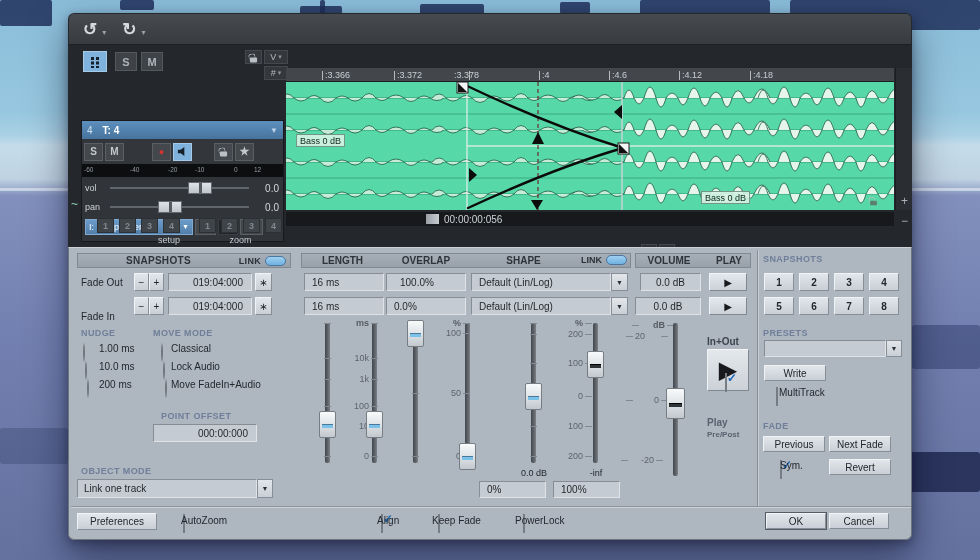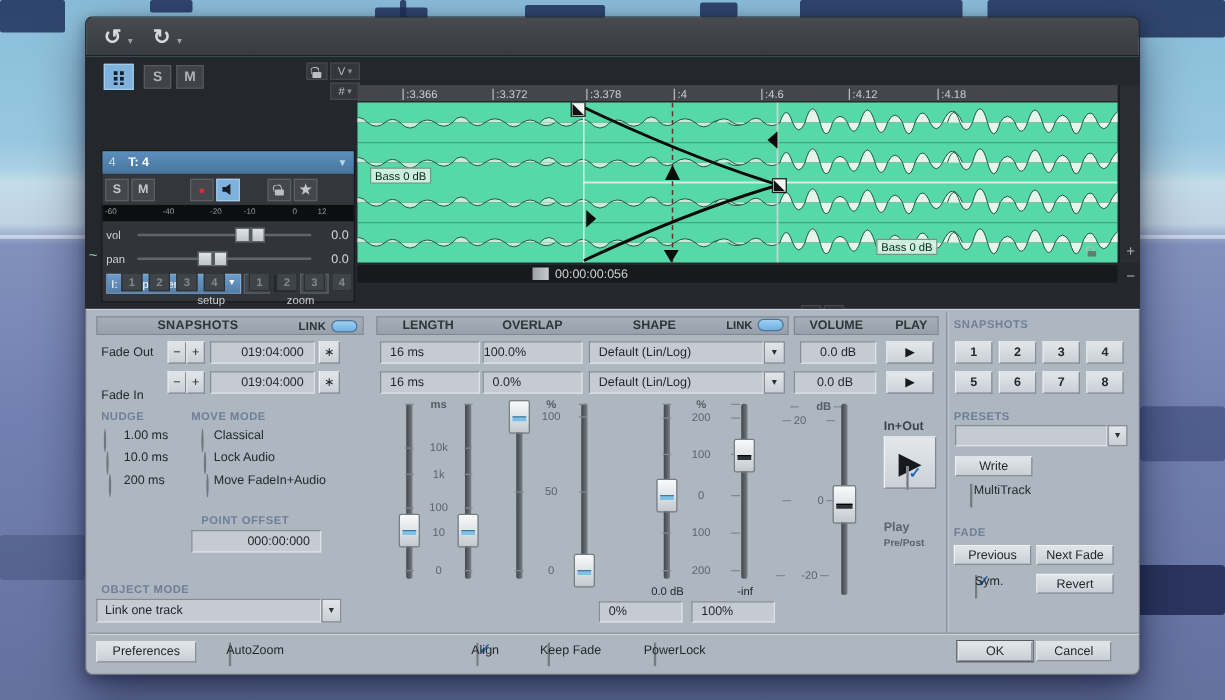--- a/index.html
+++ b/index.html
@@ -86,21 +86,21 @@
 .cb{width:12px;height:12px;background:#c7cdd4;border:1px solid #757c83;box-shadow:inset 1px 1px 2px rgba(0,0,0,.3);position:relative}
 .cb.on{background:#fdfefe}
 .cb.on::after{content:"✓";position:absolute;left:1px;top:-3px;color:#1a66b8;font-size:12px;font-weight:bold}
 .vtrack{width:5px;background:linear-gradient(90deg,#41474d,#5d6369 55%,#7b8187);border-radius:2px}
 .vh{width:17px;height:27px;background:linear-gradient(180deg,#f8fafb,#e2e6e9 45%,#c2c8ce);
  border:1px solid #767d83;border-radius:2px;position:absolute}
 .vh::after{content:"";position:absolute;left:2px;right:2px;top:12px;height:3px;background:#7cc2e8;border-top:1px solid #49789b}
 .vh.dark::after{background:#2e3338;border-top-color:#000}
 .vh.big{width:19px;height:31px}
 .vh.big::after{top:14px}
-.tk{position:absolute;color:#5d646b;font-size:9px;text-align:center;transform:translateY(-50%)}
+.tk{position:absolute;color:#5d646b;font-size:9px;text-align:right;transform:translateY(-50%)}
 .tk::before,.tk::after{content:"";position:absolute;top:50%;width:7px;height:1px;background:#81888f}
 .tk::before{left:-9px}
 .tk::after{right:-9px}
 .tku{color:#565d64;font-weight:bold}
 .ddbtn{background:linear-gradient(#e2e6ea,#c9cfd6);border:1px solid #878e95;display:flex;align-items:center;justify-content:center;
  font-size:7px;color:#2b3036}
 .playb{background:linear-gradient(#e4e8ec,#cbd1d8);border:1px solid #81888f;border-top-color:#f1f4f7;border-left-color:#f1f4f7;
  display:flex;align-items:center;justify-content:center;color:#17191c}
 .lock{position:relative;width:9px;height:6px;background:#b9bfc5;border-radius:1px;margin-top:5px}
 .lock::before{content:"";position:absolute;width:7px;height:6px;border:1.5px solid #b9bfc5;border-bottom:none;
@@ -232,21 +232,21 @@
       <span class="qbtn">4</span>
     </div>
     <div class="x qlab" style="left:130px;top:190px;width:83px;text-align:center">zoom</div>
 
     <div class="x ruler" style="top:23px">
       <span class="rtick" style="left:36px"></span>
         <span class="rt" style="left:39px">:3.366</span>
       <span class="rtick" style="left:108px"></span>
         <span class="rt" style="left:111px">:3.372</span>
       <span class="rtick" style="left:183px"></span>
-        <span class="rt" style="left:186px">:3.378</span>
+        <span class="rt" style="left:168px">:3.378</span>
       <span class="rtick" style="left:253px"></span>
         <span class="rt" style="left:256px">:4</span>
       <span class="rtick" style="left:323px"></span>
         <span class="rt" style="left:326px">:4.6</span>
       <span class="rtick" style="left:393px"></span>
         <span class="rt" style="left:396px">:4.12</span>
       <span class="rtick" style="left:464px"></span>
         <span class="rt" style="left:467px">:4.18</span>
     </div>
 
@@ -393,21 +393,21 @@
     <span class="x tk tku" style="left:264px;top:75px;width:36px">ms</span>
     <span class="x tk" style="left:264px;top:110px;width:36px">10k</span>
     <span class="x tk" style="left:264px;top:131px;width:36px">1k</span>
     <span class="x tk" style="left:264px;top:158px;width:36px">100</span>
     <span class="x tk" style="left:264px;top:178px;width:36px">10</span>
     <span class="x tk" style="left:264px;top:208px;width:36px">0</span>
     <span class="vh x" style="left:250px;top:163px"></span>
     <span class="vh x" style="left:297px;top:163px"></span>
 
     
-    <span class="x fld" style="left:317px;top:25px;width:80px;height:18px;padding-left:0">100.0%</span>
+    <span class="x fld" style="left:317px;top:25px;width:80px;height:18px;padding-left:13px">100.0%</span>
     <span class="x fld" style="left:317px;top:49px;width:80px;height:18px;padding-left:7px">0.0%</span>
     <div class="x vtrack" style="left:344px;top:75px;height:140px"></div>
     <div class="x vtrack" style="left:396px;top:75px;height:140px"></div>
     <span class="x tk tku" style="left:352px;top:75px;width:40px">%</span>
     <span class="x tk" style="left:352px;top:85px;width:40px">100</span>
     <span class="x tk" style="left:352px;top:145px;width:40px">50</span>
     <span class="x tk" style="left:352px;top:208px;width:40px">0</span>
     <span class="vh x" style="left:338px;top:72px"></span>
     <span class="vh x" style="left:390px;top:195px"></span>
 

